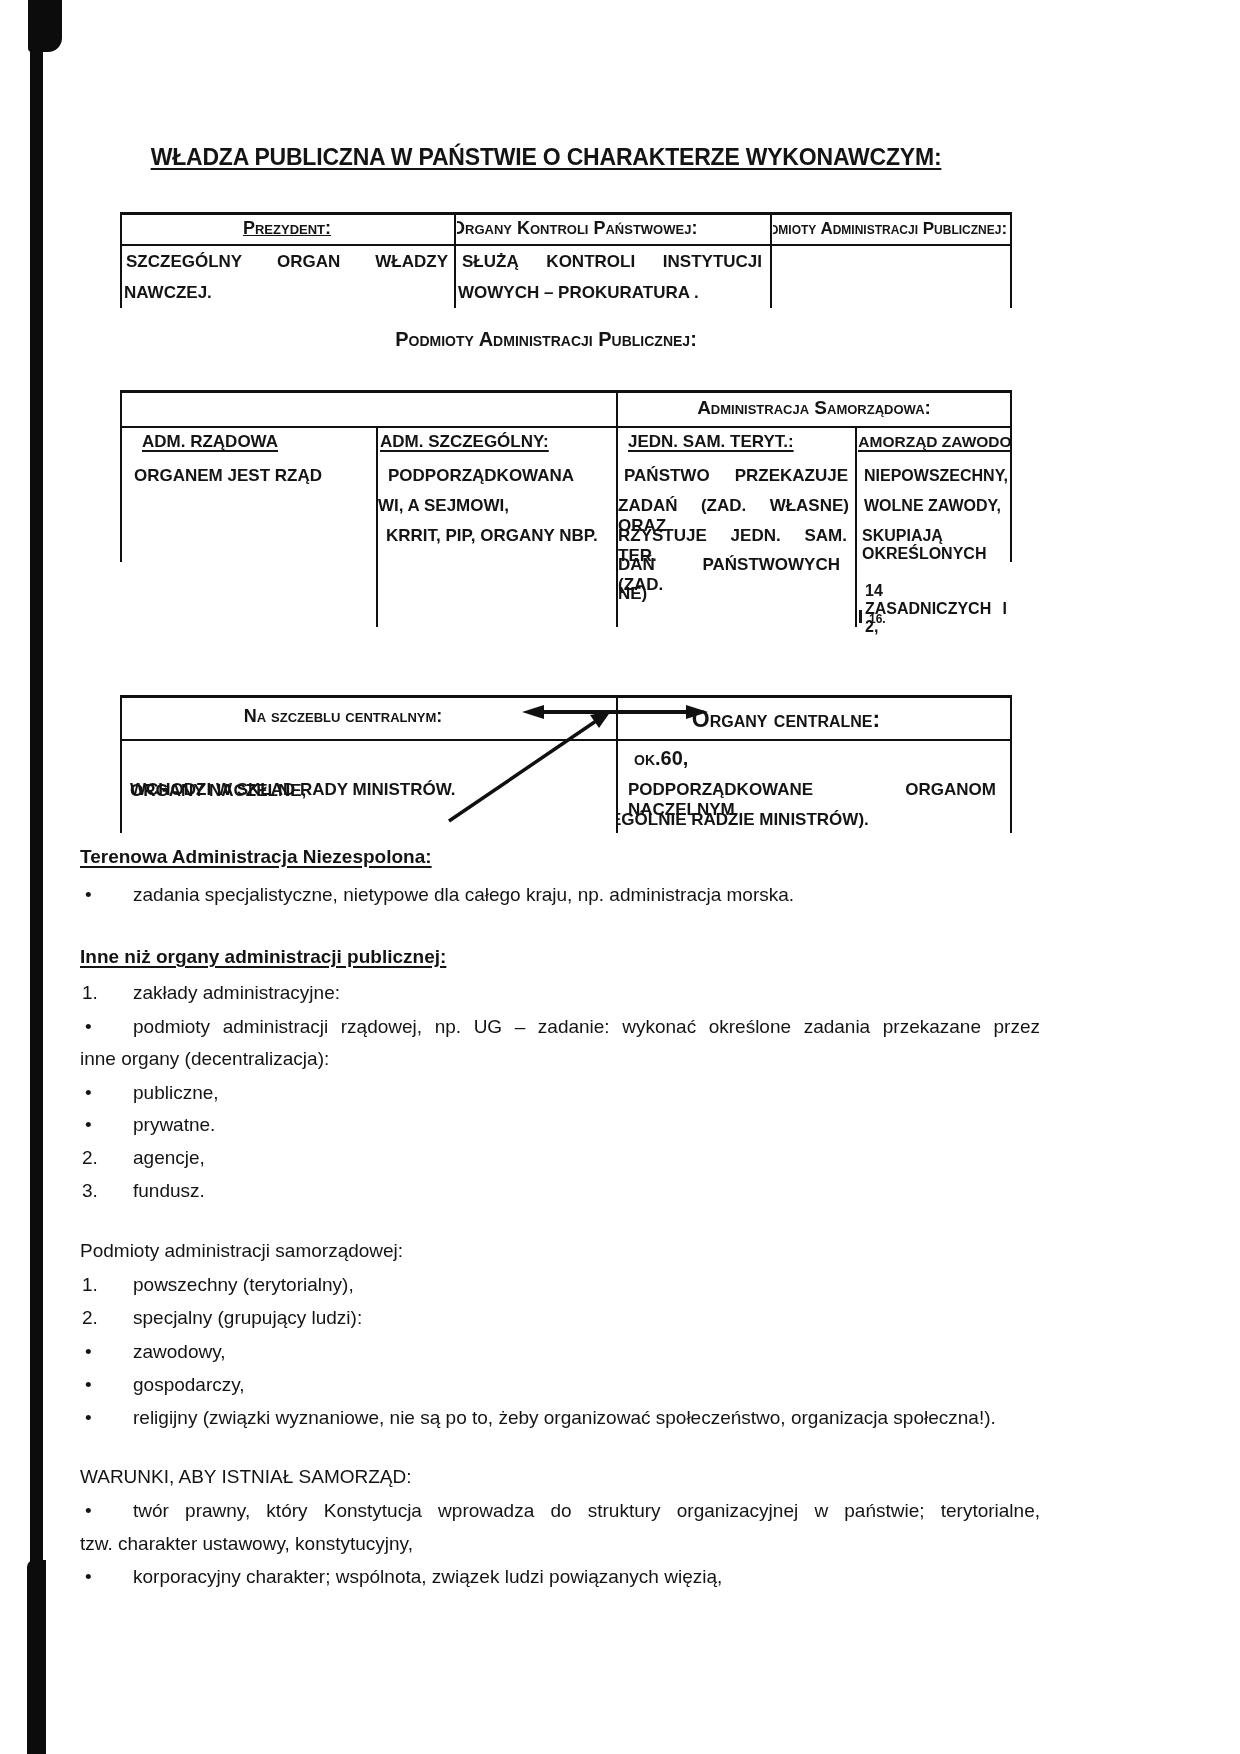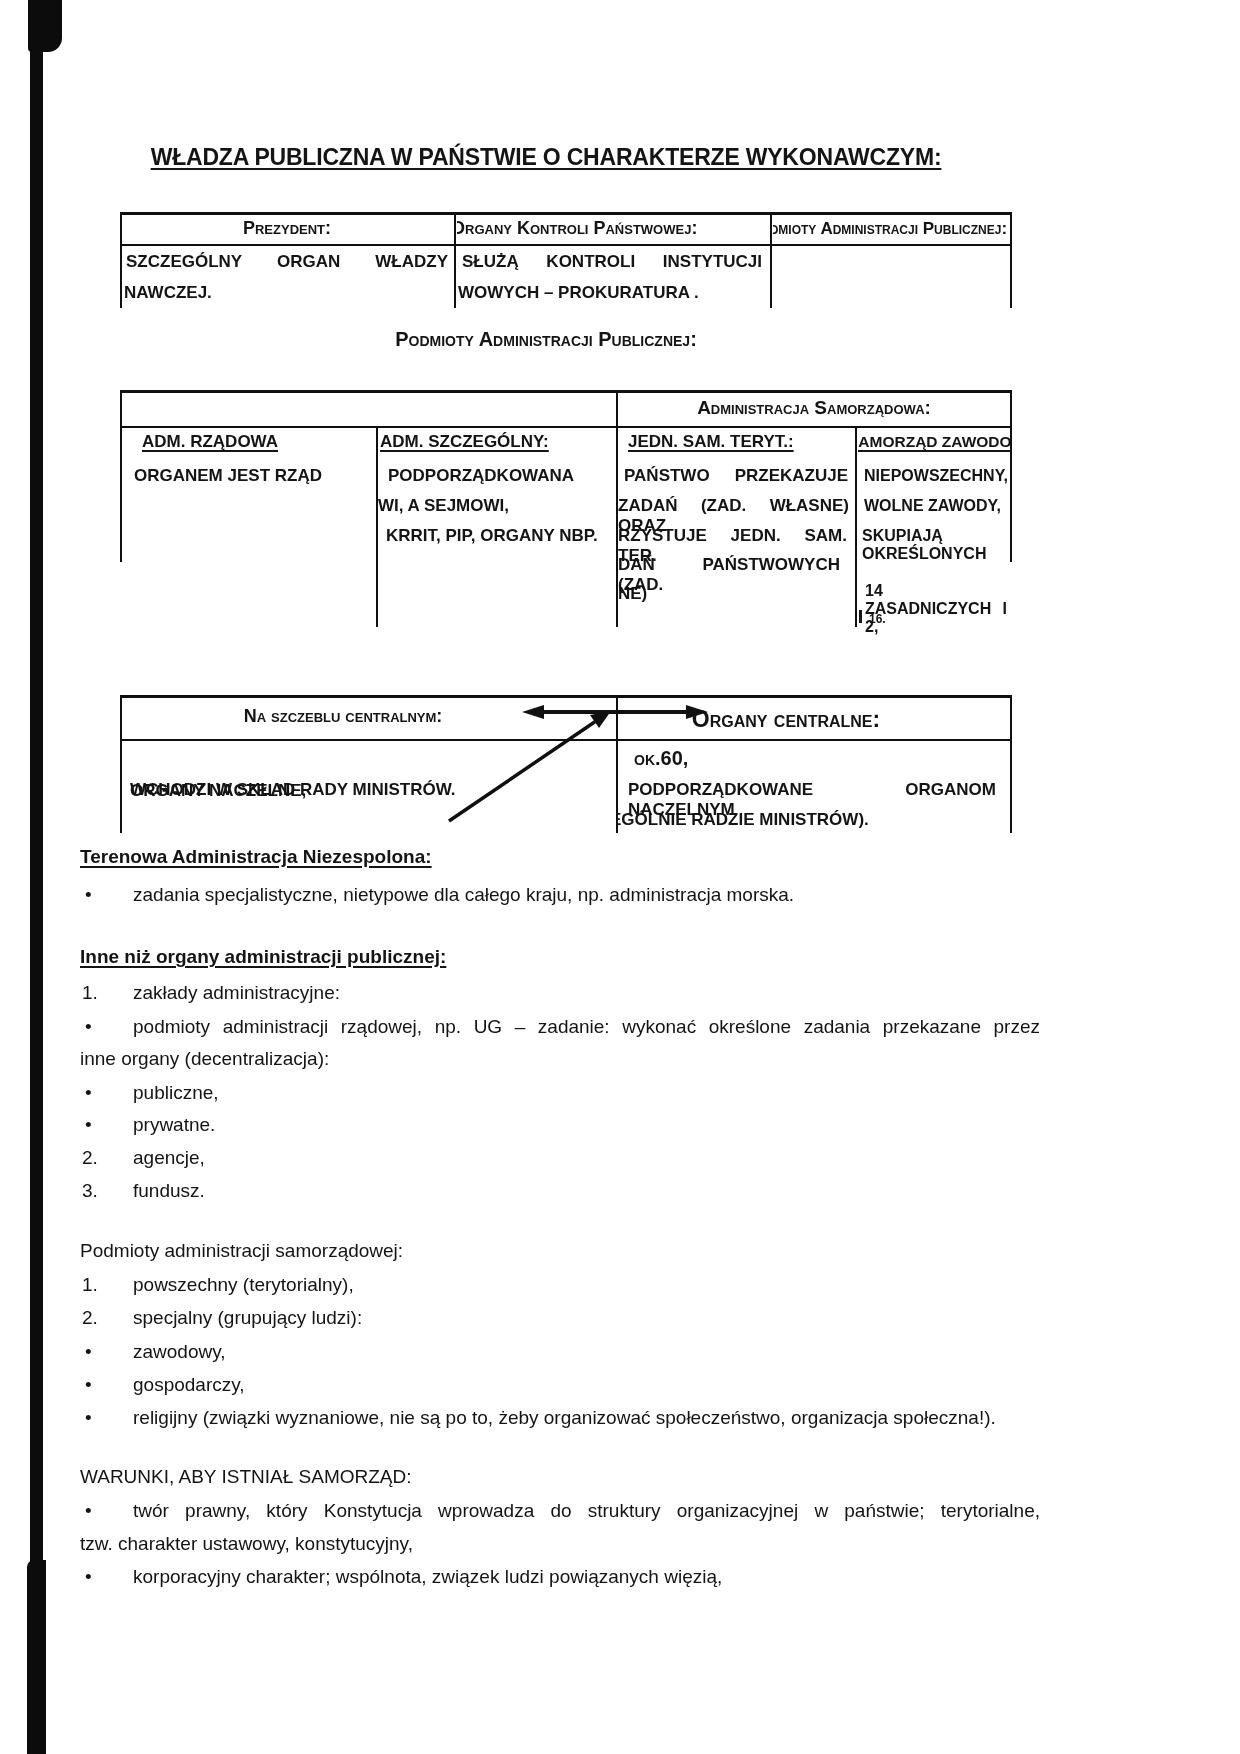--- a/index.html
+++ b/index.html
@@ -36,21 +36,21 @@
   <div class="t b u ctr nw" style="left:80px;top:144px;width:932px;font-size:23px;letter-spacing:-0.2px;">WŁADZA PUBLICZNA W PAŃSTWIE O CHARAKTERZE WYKONAWCZYM:</div>
 
   <div class="abs" style="left:120px;top:212px;width:892px;height:96px;">
     <div class="ln" style="left:0;top:0;width:892px;height:3px;"></div>
     <div class="ln" style="left:0;top:32px;width:892px;height:2px;"></div>
     <div class="ln" style="left:0;top:0;width:2px;height:96px;"></div>
     <div class="ln" style="left:334px;top:0;width:2px;height:96px;"></div>
     <div class="ln" style="left:650px;top:0;width:2px;height:96px;"></div>
     <div class="ln" style="left:890px;top:0;width:2px;height:96px;"></div>
 
-    <div class="cell t sc b ctr nw" style="left:0;top:6px;width:334px;font-size:18px;">Prezydent:</div>
+    <div class="cell t sc b ctr nw" style="left:0;top:6px;width:334px;font-size:18px;text-decoration:underline;">Prezydent:</div>
     <div class="clip" style="left:337px;top:6px;width:312px;height:24px;">
       <span class="sc b" style="margin-left:-6px;font-size:18px;">Organy Kontroli Państwowej:</span>
     </div>
     <div class="clip" style="left:653px;top:7px;width:236px;height:24px;">
       <span class="sc b" style="margin-left:-24px;font-size:17px;">Podmioty Administracji Publicznej:</span>
     </div>
 
     <div class="t b jl" style="left:6px;top:40px;width:322px;font-size:17px;">SZCZEGÓLNY ORGAN WŁADZY</div>
     <div class="t b nw" style="left:4px;top:71px;font-size:17px;">NAWCZEJ.</div>
     <div class="t b jl" style="left:342px;top:40px;width:300px;font-size:17px;">SŁUŻĄ KONTROLI INSTYTUCJI</div>

